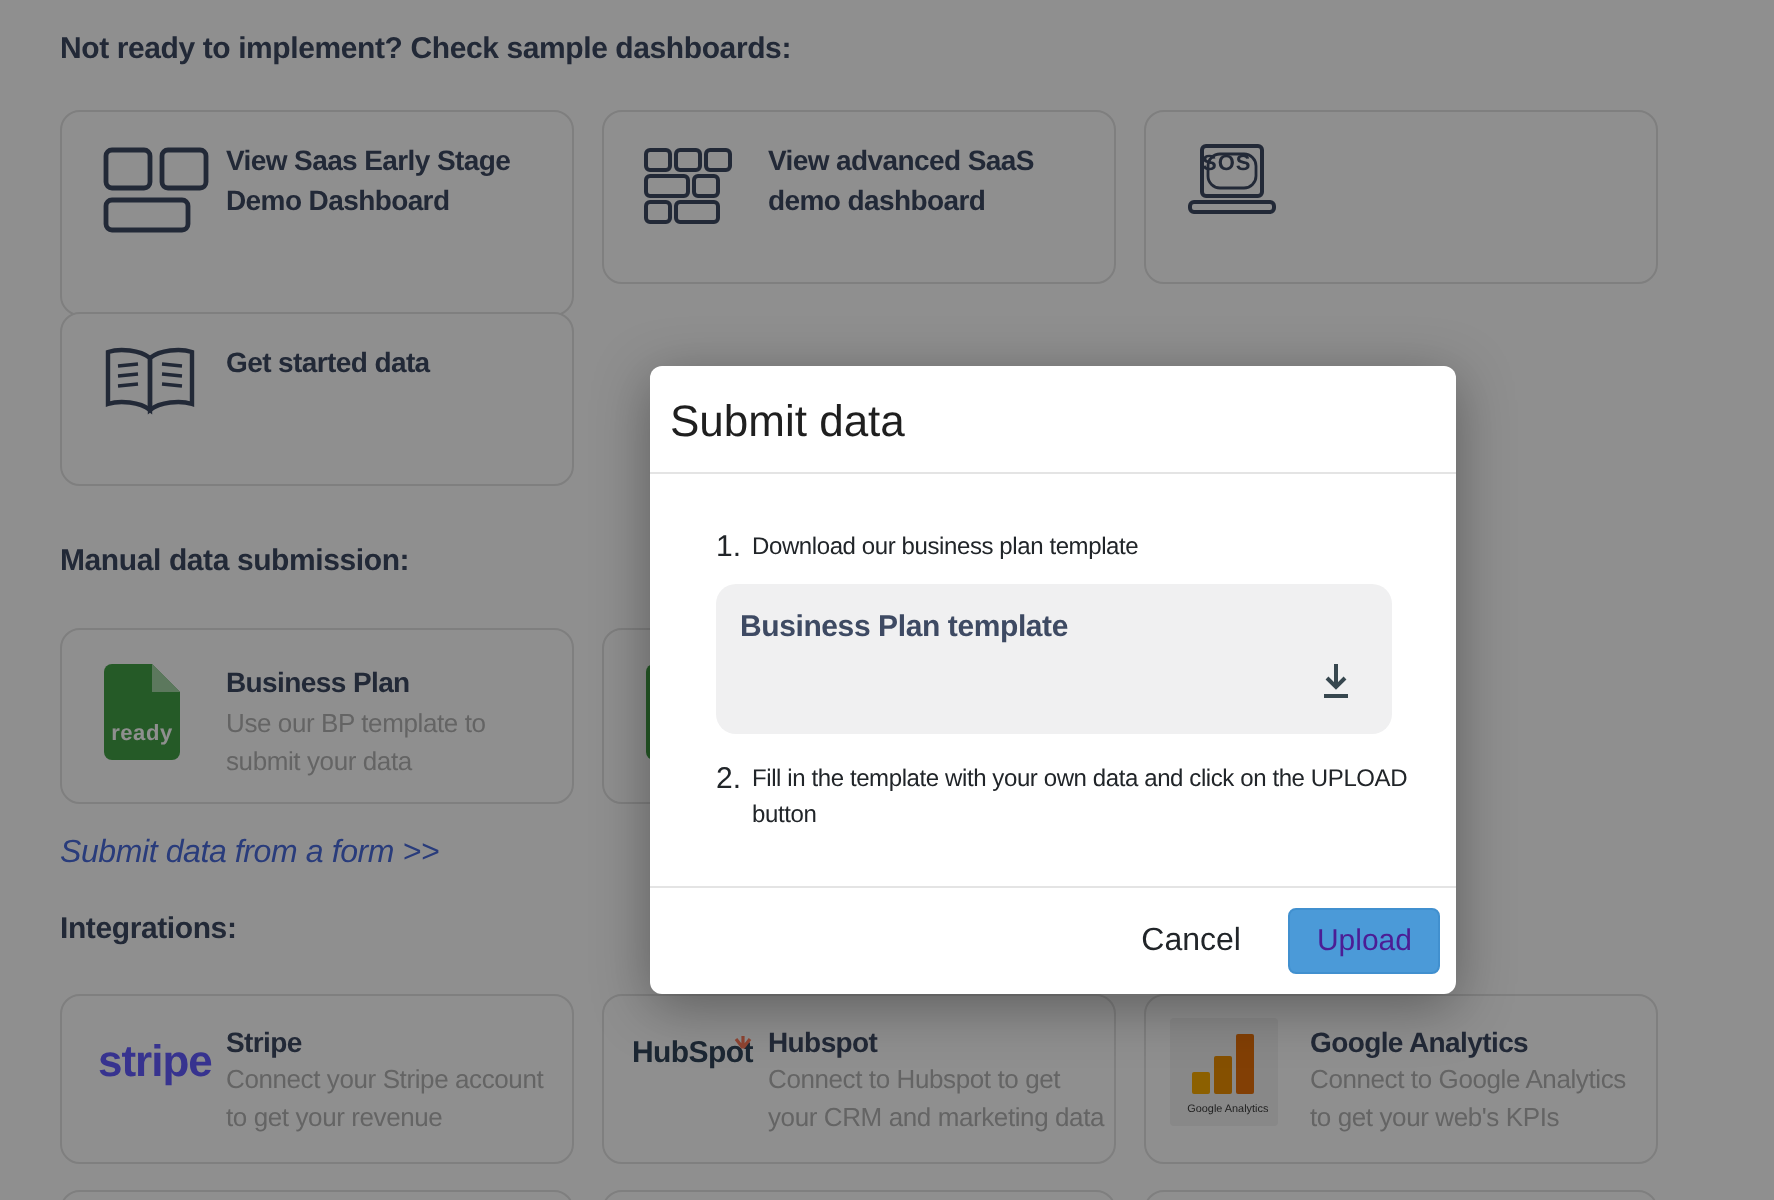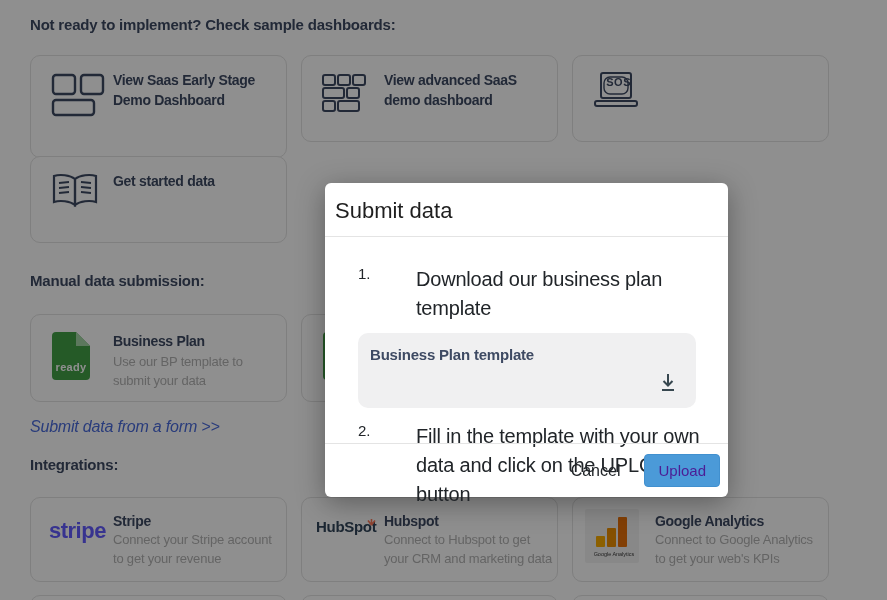--- a/index.html
+++ b/index.html
@@ -27,21 +27,21 @@
     position:absolute;left:82px;top:36px;width:170px;
     font-size:13px;letter-spacing:-0.2px;color:var(--muted-text,#b3b3b3);line-height:1.45;
   }
   .form-link{
     position:absolute;left:30px;top:418px;font-size:16px;font-style:italic;
     color:var(--link-blue,#4a6bdc);letter-spacing:-0.2px;cursor:pointer;text-decoration:none;
   }
   
   .laptop-icon{position:relative;display:inline-block;}
   .sos-text{
-    position:absolute;left:8px;top:4px;width:30px;text-align:right;
+    position:absolute;left:8px;top:4px;width:30px;text-align:left;
     font-size:11px;font-weight:bold;color:var(--heading-navy,#3e4a63);letter-spacing:0.5px;
   }
   
   .xlsx-icon{position:absolute;left:20px;top:17px;width:40px;height:48px;display:inline-block;}
   .xlsx-label{
     position:absolute;left:0;right:0;bottom:7px;text-align:center;
     font-size:11px;font-weight:bold;color:#fff;letter-spacing:0.3px;
   }
   
   .stripe-logo{
@@ -75,21 +75,21 @@
   .modal{
     position:absolute;left:325px;top:183px;width:403px;height:314px;z-index:20;
     background:#fff;border-radius:6px;box-shadow:0 6px 28px rgba(0,0,0,0.35);
     box-sizing:border-box;
   }
   .modal-header{height:54px;border-bottom:1px solid #e4e4e4;box-sizing:border-box;}
   .modal-title{padding:15px 0 0 10px;font-size:22px;font-weight:500;color:#1f1f1f;}
   .modal-body{padding:28px 24px 0 33px;color:#212529;}
   .step{display:flex;margin-bottom:10px;}
   .step-num{width:18px;flex:none;font-size:15px;color:#212529;}
-  .step-text{font-size:20px;letter-spacing:-0.2px;line-height:1.45;max-width:330px;color:#212529;margin-left:40px;}
+  .step-text{font-size:12px;letter-spacing:-0.2px;line-height:1.45;max-width:330px;color:#212529;}
   .download-box{
     position:relative;width:338px;height:75px;background:#f0f0f1;border-radius:10px;
     margin:8px 0 14px 0;cursor:pointer;
   }
   .box-label{
     position:absolute;left:12px;top:13px;font-size:15px;font-weight:bold;
     letter-spacing:-0.2px;color:var(--heading-navy,#3e4a63);
   }
   .download-icon{position:absolute;right:20px;bottom:12px;color:#37474f;cursor:pointer;}
   .download-icon svg{stroke:currentColor;fill:none;stroke-width:2;}

